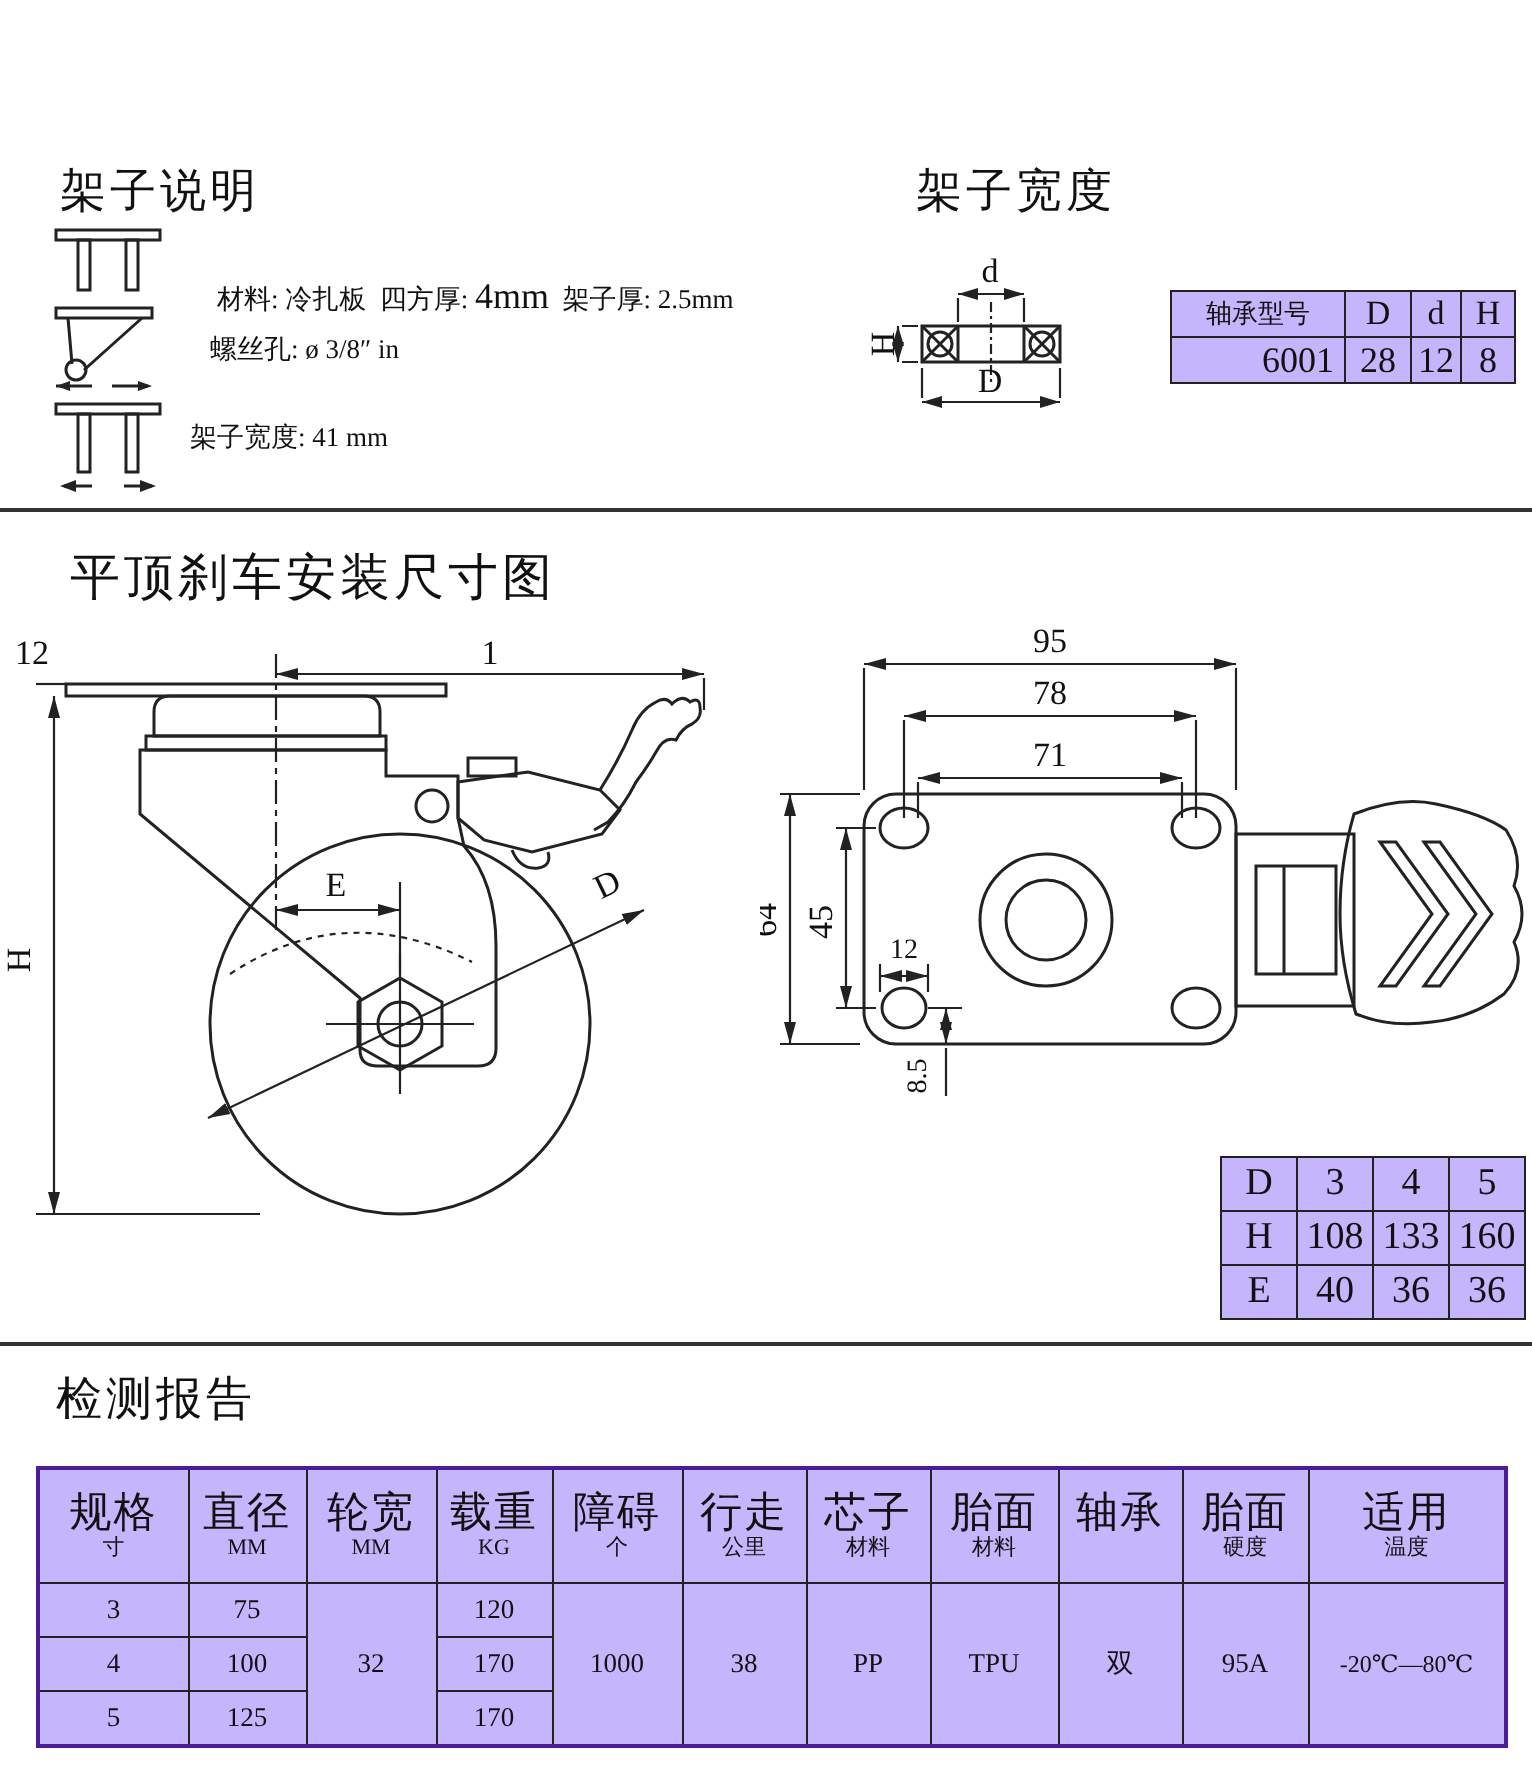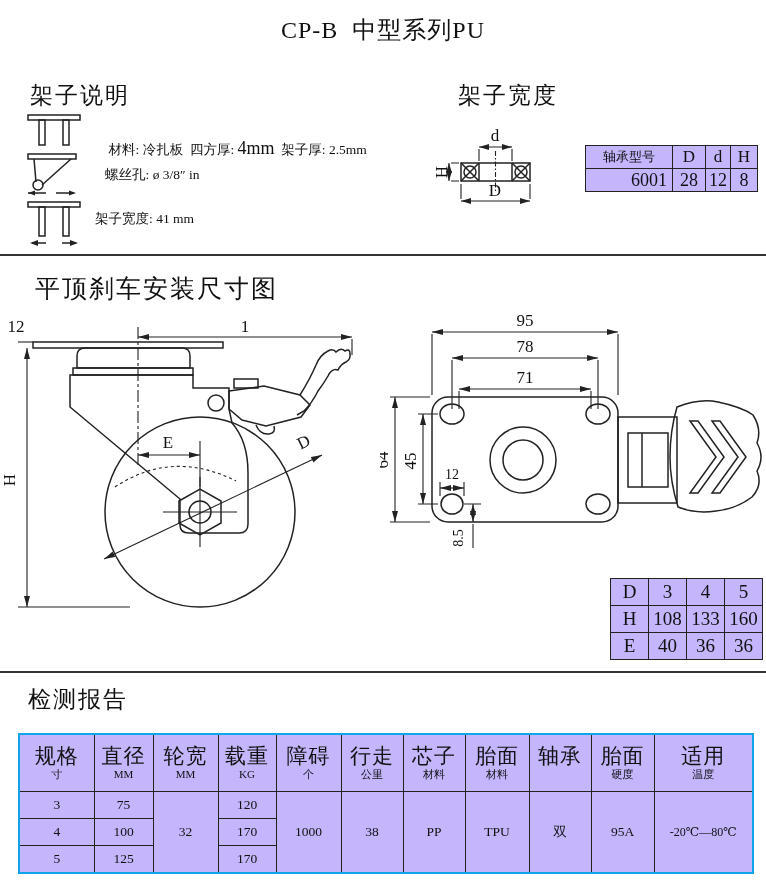--- a/index.html
+++ b/index.html
@@ -33,33 +33,32 @@
 
   .bearing-table { width:172px; }
   .bearing-table th { font-size:13px; height:22px; }
   .bearing-table th.latin { font-size:17px; }
   .bearing-table td { font-size:18px; height:22px; }
   .bearing-table td.model { text-align:right; padding-right:5px; font-size:18px; }
 
   .dhe-table { width:152px; }
   .dhe-table td { font-size:19px; height:26px; }
 
-  .report-table { width:734px; border:2px solid #0ea5e9; }
+  .report-table { width:734px; border:2px solid #4c1d95; }
   .report-table th { height:56px; }
   .report-table .h-main { font-size:21px; letter-spacing:1px; line-height:1.15; }
   .report-table .h-sub  { font-size:11px; line-height:1.2; min-height:13px; }
   .report-table td { font-size:13.5px; height:26px; }
   .report-table td.temp { font-size:12px; }
 </style>
 </head>
 <body>
 
 <div class="page">
 
-  <div class="abs title">CP-B  中型系列PU</div>
 
   <div class="abs sec-heading" style="left:30px; top:80px;">架子说明</div>
 
   <svg class="abs" style="left:26px; top:112px;" width="56" height="38" viewBox="0 0 56 38">
     <g class="outline">
       <rect x="2" y="3" width="52" height="5"></rect>
       <rect x="13" y="8" width="6" height="25"></rect>
       <rect x="37" y="8" width="6" height="25"></rect>
     </g>
   </svg>

